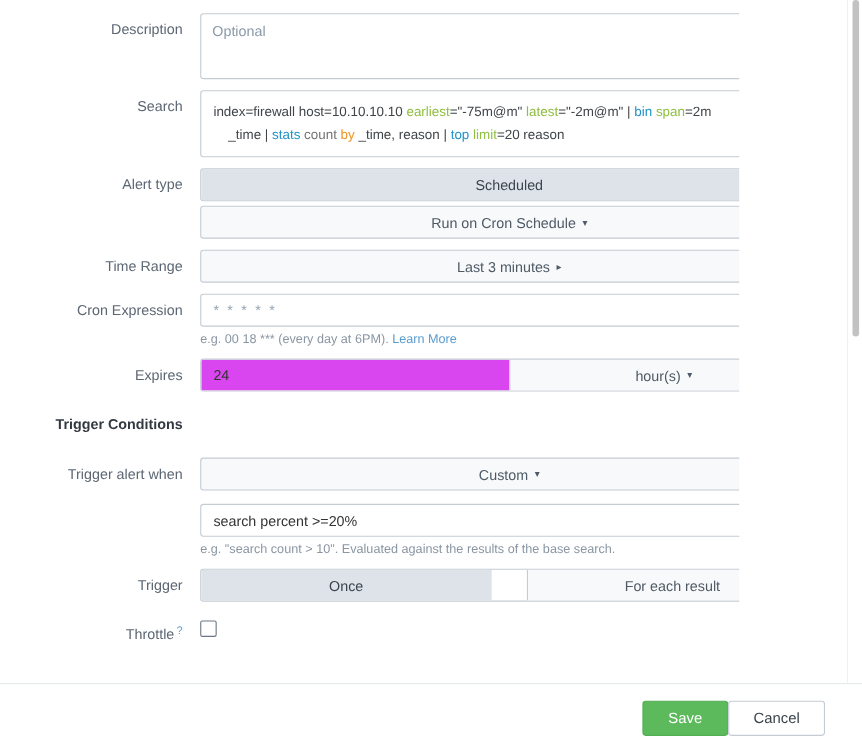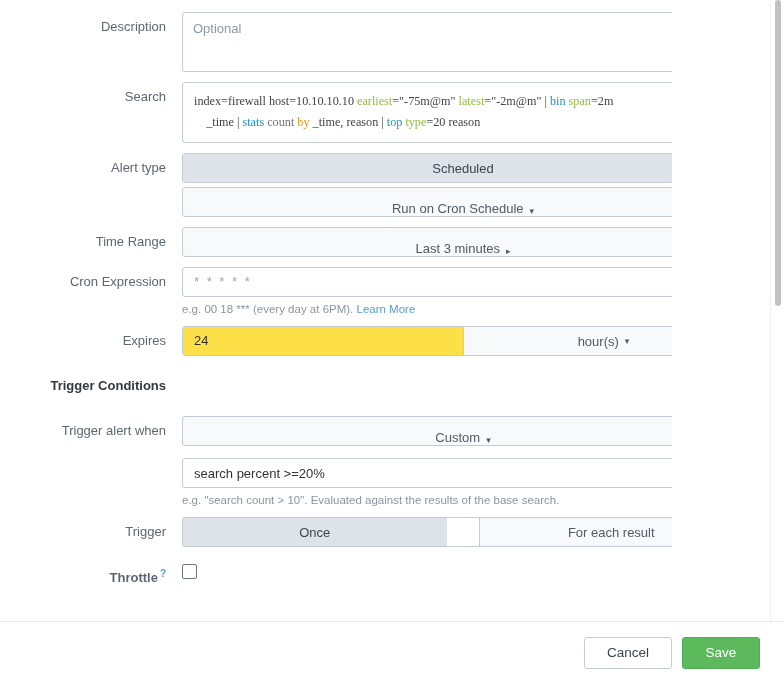--- a/index.html
+++ b/index.html
@@ -99,21 +99,21 @@
   .resize-grip i:nth-child(2) { bottom: 5px; width: 6px; }
   .resize-grip i:nth-child(3) { bottom: 8px; width: 3px; }
 
   .search-box {
     width: 562px;
     min-height: 58px;
     border: 1px solid #c3cbd4;
     border-radius: 3px;
     background: #fff;
     padding: 8px 11px 9px 11px;
-    font-family: Liberation Serif, serif;
+    font-family: Liberation Sans, sans-serif;
     font-size: 12.2px;
     line-height: 21px;
     color: #404448;
     white-space: pre-wrap;
     word-break: break-word;
   }
   .tok-green  { color: #8fbf40; }
   .tok-blue   { color: #1e93c6; }
   .tok-pink   { color: #737373; }
   .tok-orange { color: #f2921d; }
@@ -162,21 +162,21 @@
   }
 
   
   .dropdown-btn {
     width: 562px;
     height: 30px;
     border: 1px solid #c3cbd4;
     border-radius: 3px;
     background: #f8f9fa;
     display: flex;
-    align-items: flex-end;
+    align-items: center;
     justify-content: center;
     font-size: 13px;
     color: #4e5a66;
     cursor: pointer;
   }
   .caret { margin-left: 6px; font-size: 9px; line-height: 1; position: relative; top: 0px; }
   .caret-right { margin-left: 6px; font-size: 9px; line-height: 1; }
 
   
   .split {
@@ -184,21 +184,21 @@
     width: 562px;
     height: 30px;
     border: 1px solid #c3cbd4;
     border-radius: 3px;
     overflow: hidden;
     background: #fff;
   }
   .split-input {
     flex: 1 1 50%;
     border: none;
-    background: #fde047;
+    background: #d946ef;
     padding: 0 11px;
     font-family: "Liberation Sans", sans-serif;
     font-size: 13px;
     color: #333333;
     outline: none;
     line-height: 28px;
   }
   .split-unit {
     flex: 1 1 50%;
     border-left: 1px solid #c3cbd4;
@@ -314,21 +314,21 @@
                 <i></i>
               </span>
           </div>
         </div>
       </div>
 
       <div class="row">
         <div class="label">Search</div>
         <div class="field">
           <div class="search-box" id="search-box"><span class="tok-plain">index=firewall host=10.10.10.10 </span><span class="tok-green">earliest</span><span class="tok-plain">="-75m@m" </span><span class="tok-green">latest</span><span class="tok-plain">="-2m@m" | </span><span class="tok-blue">bin</span><span class="tok-plain"> </span><span class="tok-green">span</span><span class="tok-plain">=2m
-    _time | </span><span class="tok-blue">stats</span><span class="tok-plain"> </span><span class="tok-pink">count</span><span class="tok-plain"> </span><span class="tok-orange">by</span><span class="tok-plain"> _time, reason | </span><span class="tok-blue">top</span><span class="tok-plain"> </span><span class="tok-green">type</span><span class="tok-plain">=20 reason</span></div>
+    _time | </span><span class="tok-blue">stats</span><span class="tok-plain"> </span><span class="tok-pink">count</span><span class="tok-plain"> </span><span class="tok-orange">by</span><span class="tok-plain"> _time, reason | </span><span class="tok-blue">top</span><span class="tok-plain"> </span><span class="tok-green">limit</span><span class="tok-plain">=20 reason</span></div>
         </div>
       </div>
 
       <div class="row row-tight">
         <div class="label">Alert type</div>
         <div class="field">
           <div class="segmented">
             <div class="seg active">Scheduled</div>
           </div>
         </div>
@@ -403,32 +403,32 @@
       <div class="row" style="margin-top:8px;">
         <div class="label">Trigger</div>
         <div class="field">
           <div class="segmented">
             <div class="seg active">Once</div>
             <div class="seg">For each result</div>
           </div>
         </div>
       </div>
 
-      <div class="row" style="margin-top:12px;font-weight:bold;">
+      <div class="row" style="margin-top:12px;">
         <div class="label"><span>Throttle</span><a class="help-sup" href="#">?</a></div>
         <div class="field">
           <span class="checkbox"></span>
         </div>
       </div>
 
     </div>
   </div>
 
   <div class="scrollbar-track">
     <div class="scrollbar-thumb"></div>
   </div>
 
   <div class="footer">
+    <div class="btn btn-save">Save</div>
     <div class="btn btn-cancel">Cancel</div>
-    <div class="btn btn-save">Save</div>
   </div>
 
 </div>
 
 </body></html>

